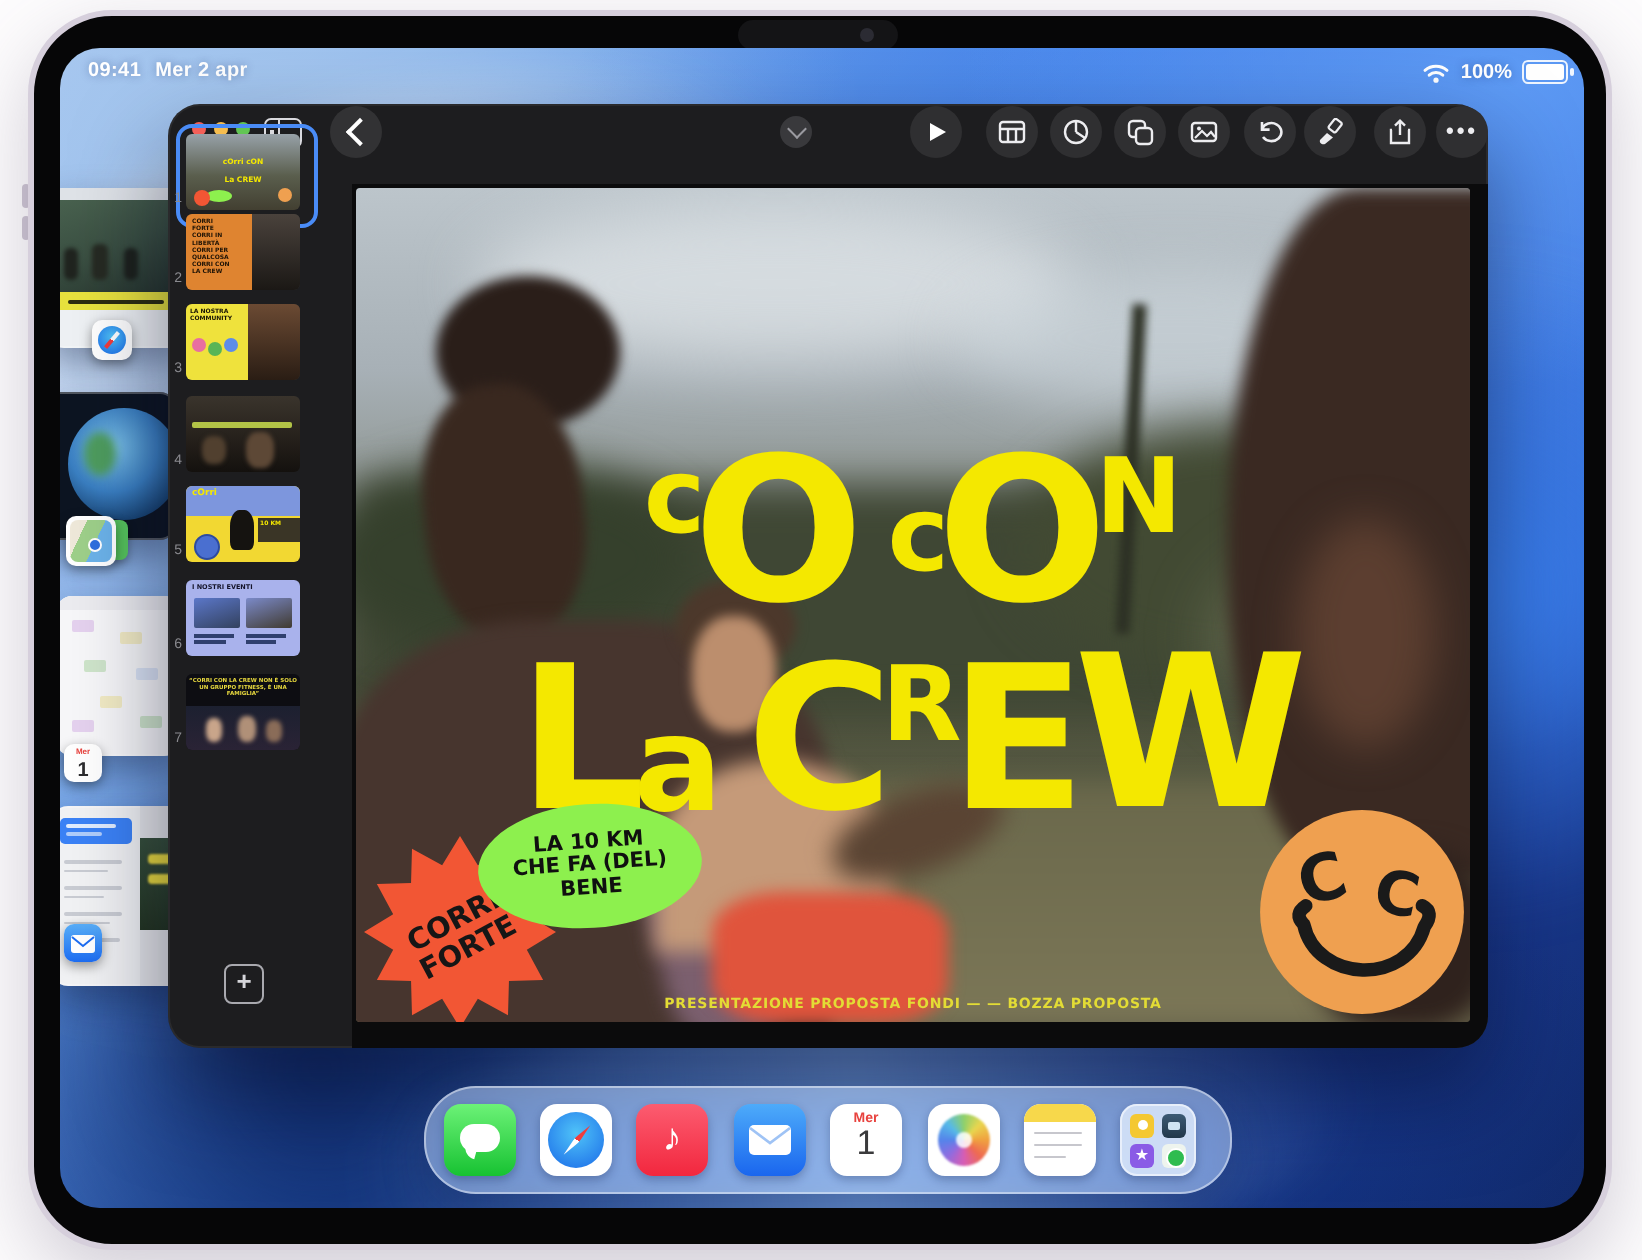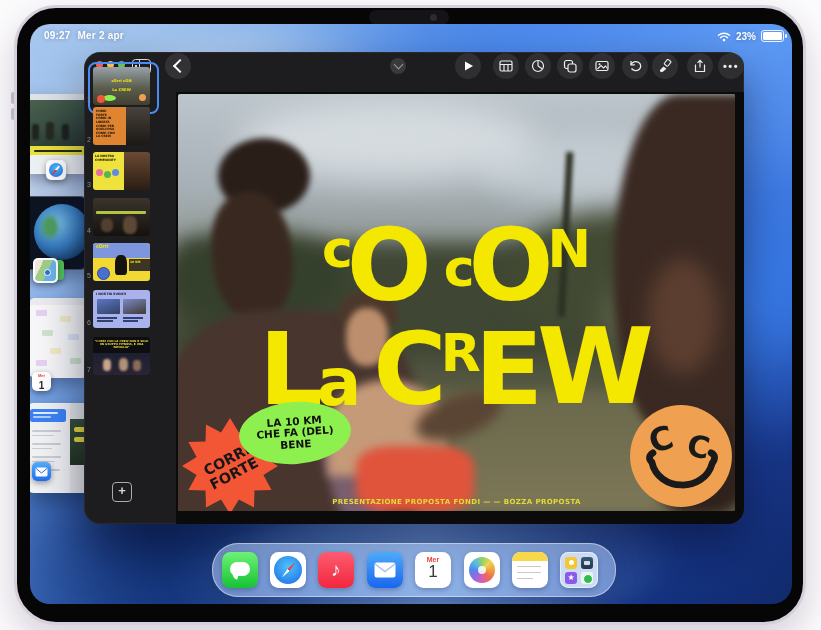--- a/index.html
+++ b/index.html
@@ -101,29 +101,29 @@
 
     <div class="screen">
 
       <div class="wave w1"></div>
       <div class="wave w2"></div>
       <div class="wave w3"></div>
       <div class="wave w4"></div>
       <div class="wave w5"></div>
 
       <div class="abs sb-left">
-        <span>09:27</span><span>Mer 2 apr</span>
+        <span>09:41</span><span>Mer 2 apr</span>
       </div>
       <div class="abs sb-right">
         <svg width="14" height="11" viewBox="0 0 14 11">
           <path d="M1.5 4.2 A 8.5 8.5 0 0 1 12.5 4.2" stroke="#fff" stroke-width="1.5" fill="none" stroke-linecap="round"></path>
           <path d="M3.6 6.6 A 5 5 0 0 1 10.4 6.6" stroke="#fff" stroke-width="1.5" fill="none" stroke-linecap="round"></path>
           <circle cx="7" cy="9.1" r="1.3" fill="#fff"></circle>
         </svg>
-        <span>23%</span>
+        <span>100%</span>
         <span class="batt">
             <span class="batt-fill"></span>
           </span>
       </div>
 
       <div class="sm-card" style="left:-6px;top:70px;width:68px;height:80px;background:#eef1f4;">
         <div class="abs" style="left:0;top:0;right:0;height:6px;background:#dfe3e8;"></div>
         <div class="abs" style="left:0;top:6px;right:0;height:46px;background:linear-gradient(160deg,#4a6350 0%,#3a4f42 50%,#25332c 100%);"></div>
         <div class="abs" style="left:8px;top:30px;width:7px;height:16px;background:#20241f;border-radius:3px;filter:blur(1px);"></div>
         <div class="abs" style="left:22px;top:28px;width:8px;height:18px;background:#262a22;border-radius:3px;filter:blur(1px);"></div>

